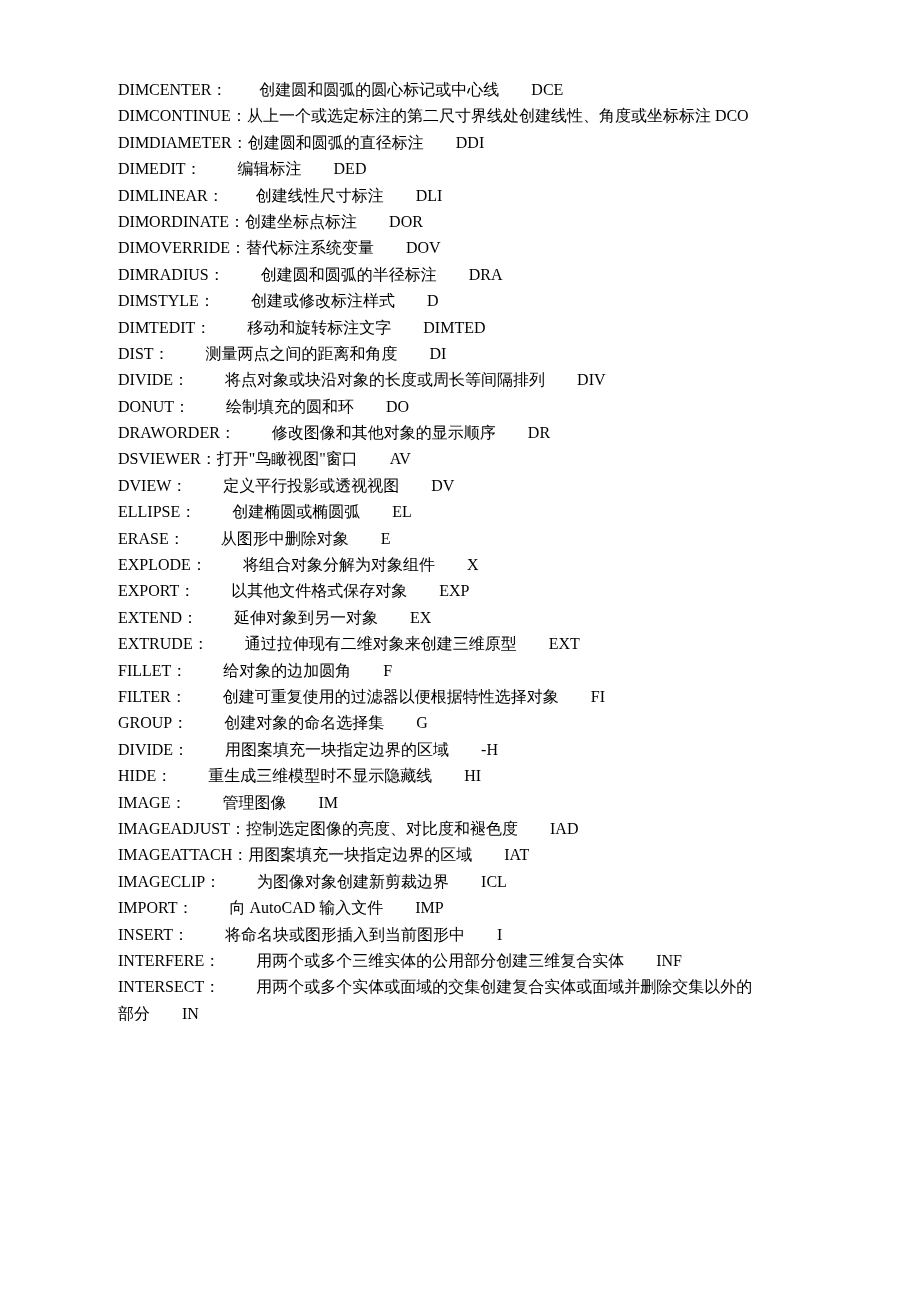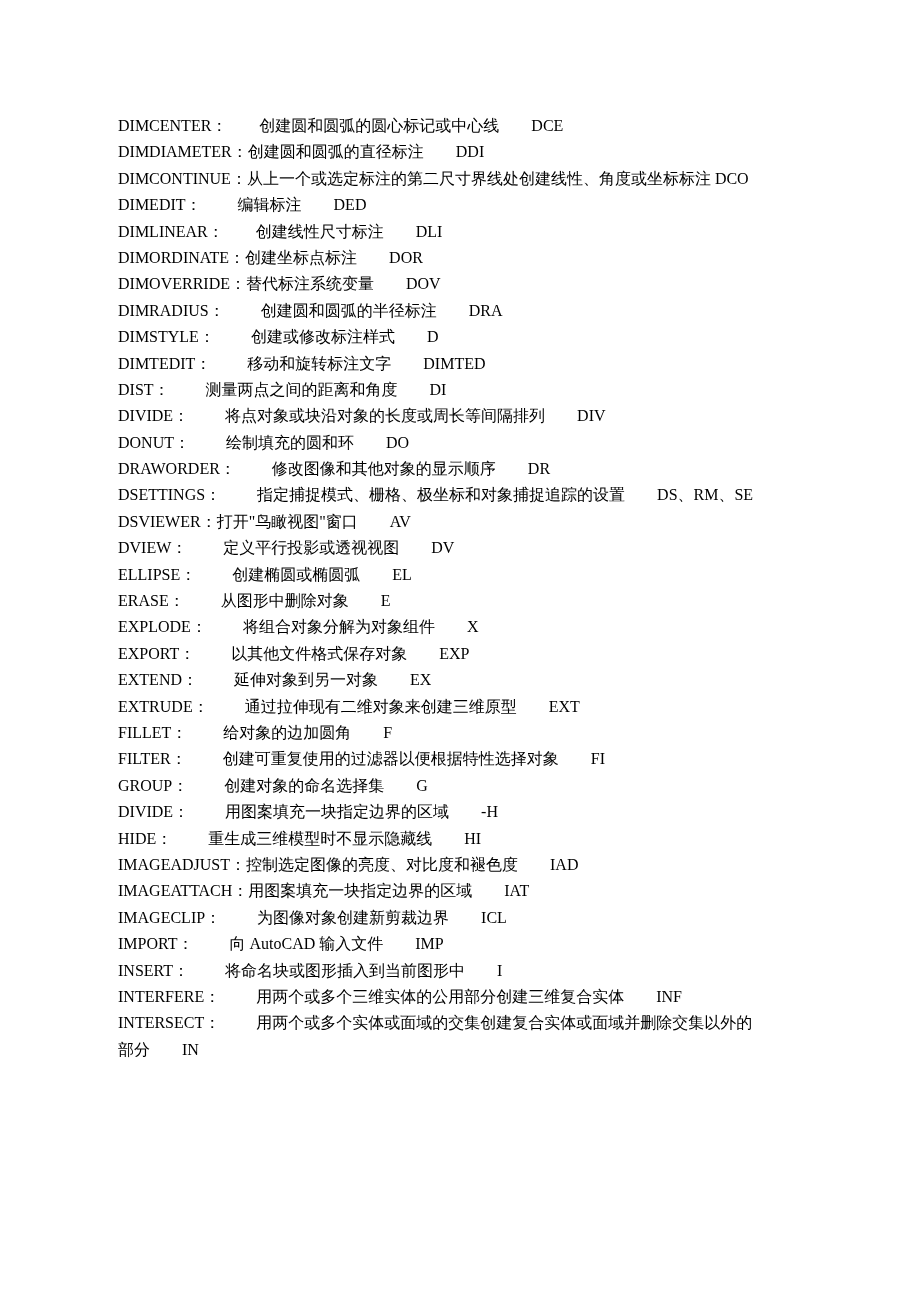--- a/index.html
+++ b/index.html
@@ -6,63 +6,63 @@
       margin: 0;
       padding: 0;
       background: #ffffff;
       font-family: "SimSun", "宋体", serif;
       font-size: 16px;
       color: #000000;
       line-height: 1.65;
     }
     .page {
       width: 920px;
-      padding: 113px 110px 0 118px;
+      padding: 77px 110px 0 118px;
       box-sizing: border-box;
     }
     .row {
       white-space: pre;
       font-family: "SimSun", "宋体", "Times New Roman", serif;
     }
     .cmd {
       font-family: "Times New Roman", serif;
     }
   </style>
 </head>
 <body>
 
 <div class="page" id="content">
     <div class="row"><span class="cmd">DIMCENTER：</span><span>        </span><span>创建圆和圆弧的圆心标记或中心线</span><span>        </span><span class="cmd">DCE</span></div>
+    <div class="row"><span class="cmd">DIMCONTINUE：</span><span></span><span>从上一个或选定标注的第二尺寸界线处创建线性、角度或坐标标注</span><span></span><span class="cmd"> DCO</span></div>
     <div class="row"><span class="cmd">DIMDIAMETER：</span><span></span><span>创建圆和圆弧的直径标注</span><span>        </span><span class="cmd">DDI</span></div>
-    <div class="row"><span class="cmd">DIMCONTINUE：</span><span></span><span>从上一个或选定标注的第二尺寸界线处创建线性、角度或坐标标注</span><span></span><span class="cmd"> DCO</span></div>
     <div class="row"><span class="cmd">DIMEDIT：</span><span>         </span><span>编辑标注</span><span>        </span><span class="cmd">DED</span></div>
     <div class="row"><span class="cmd">DIMLINEAR：</span><span>        </span><span>创建线性尺寸标注</span><span>        </span><span class="cmd">DLI</span></div>
     <div class="row"><span class="cmd">DIMORDINATE：</span><span></span><span>创建坐标点标注</span><span>        </span><span class="cmd">DOR</span></div>
     <div class="row"><span class="cmd">DIMOVERRIDE：</span><span></span><span>替代标注系统变量</span><span>        </span><span class="cmd">DOV</span></div>
     <div class="row"><span class="cmd">DIMRADIUS：</span><span>         </span><span>创建圆和圆弧的半径标注</span><span>        </span><span class="cmd">DRA</span></div>
     <div class="row"><span class="cmd">DIMSTYLE：</span><span>         </span><span>创建或修改标注样式</span><span>        </span><span class="cmd">D</span></div>
     <div class="row"><span class="cmd">DIMTEDIT：</span><span>         </span><span>移动和旋转标注文字</span><span>        </span><span class="cmd">DIMTED</span></div>
     <div class="row"><span class="cmd">DIST：</span><span>         </span><span>测量两点之间的距离和角度</span><span>        </span><span class="cmd">DI</span></div>
     <div class="row"><span class="cmd">DIVIDE：</span><span>         </span><span>将点对象或块沿对象的长度或周长等间隔排列</span><span>        </span><span class="cmd">DIV</span></div>
     <div class="row"><span class="cmd">DONUT：</span><span>         </span><span>绘制填充的圆和环</span><span>        </span><span class="cmd">DO</span></div>
     <div class="row"><span class="cmd">DRAWORDER：</span><span>         </span><span>修改图像和其他对象的显示顺序</span><span>        </span><span class="cmd">DR</span></div>
-    <div class="row"><span class="cmd">DSETTINGS：</span><span>         </span><span>指定捕捉模式、栅格、极坐标和对象捕捉追踪的设置</span><span>        </span><span class="cmd">DS、RM、SE</span></div>
     <div class="row"><span class="cmd">DSVIEWER：</span><span></span><span>打开"鸟瞰视图"窗口</span><span>        </span><span class="cmd">AV</span></div>
     <div class="row"><span class="cmd">DVIEW：</span><span>         </span><span>定义平行投影或透视视图</span><span>        </span><span class="cmd">DV</span></div>
     <div class="row"><span class="cmd">ELLIPSE：</span><span>         </span><span>创建椭圆或椭圆弧</span><span>        </span><span class="cmd">EL</span></div>
     <div class="row"><span class="cmd">ERASE：</span><span>         </span><span>从图形中删除对象</span><span>        </span><span class="cmd">E</span></div>
     <div class="row"><span class="cmd">EXPLODE：</span><span>         </span><span>将组合对象分解为对象组件</span><span>        </span><span class="cmd">X</span></div>
     <div class="row"><span class="cmd">EXPORT：</span><span>         </span><span>以其他文件格式保存对象</span><span>        </span><span class="cmd">EXP</span></div>
     <div class="row"><span class="cmd">EXTEND：</span><span>         </span><span>延伸对象到另一对象</span><span>        </span><span class="cmd">EX</span></div>
     <div class="row"><span class="cmd">EXTRUDE：</span><span>         </span><span>通过拉伸现有二维对象来创建三维原型</span><span>        </span><span class="cmd">EXT</span></div>
     <div class="row"><span class="cmd">FILLET：</span><span>         </span><span>给对象的边加圆角</span><span>        </span><span class="cmd">F</span></div>
     <div class="row"><span class="cmd">FILTER：</span><span>         </span><span>创建可重复使用的过滤器以便根据特性选择对象</span><span>        </span><span class="cmd">FI</span></div>
     <div class="row"><span class="cmd">GROUP：</span><span>         </span><span>创建对象的命名选择集</span><span>        </span><span class="cmd">G</span></div>
     <div class="row"><span class="cmd">DIVIDE：</span><span>         </span><span>用图案填充一块指定边界的区域</span><span>        </span><span class="cmd">-H</span></div>
     <div class="row"><span class="cmd">HIDE：</span><span>         </span><span>重生成三维模型时不显示隐藏线</span><span>        </span><span class="cmd">HI</span></div>
+    <div class="row"><span class="cmd">IMAGE：</span><span>         </span><span>管理图像</span><span>        </span><span class="cmd">IM</span></div>
     <div class="row"><span class="cmd">IMAGEADJUST：</span><span></span><span>控制选定图像的亮度、对比度和褪色度</span><span>        </span><span class="cmd">IAD</span></div>
     <div class="row"><span class="cmd">IMAGEATTACH：</span><span></span><span>用图案填充一块指定边界的区域</span><span>        </span><span class="cmd">IAT</span></div>
     <div class="row"><span class="cmd">IMAGECLIP：</span><span>         </span><span>为图像对象创建新剪裁边界</span><span>        </span><span class="cmd">ICL</span></div>
     <div class="row"><span class="cmd">IMPORT：</span><span>         </span><span>向 AutoCAD 输入文件</span><span>        </span><span class="cmd">IMP</span></div>
     <div class="row"><span class="cmd">INSERT：</span><span>         </span><span>将命名块或图形插入到当前图形中</span><span>        </span><span class="cmd">I</span></div>
     <div class="row"><span class="cmd">INTERFERE：</span><span>         </span><span>用两个或多个三维实体的公用部分创建三维复合实体</span><span>        </span><span class="cmd">INF</span></div>
     <div class="row"><span class="cmd">INTERSECT：</span><span>         </span><span>用两个或多个实体或面域的交集创建复合实体或面域并删除交集以外的</span><span></span></div>
     <div class="row"><span></span><span>部分</span><span>        </span><span class="cmd">IN</span></div>
   </div>
 

